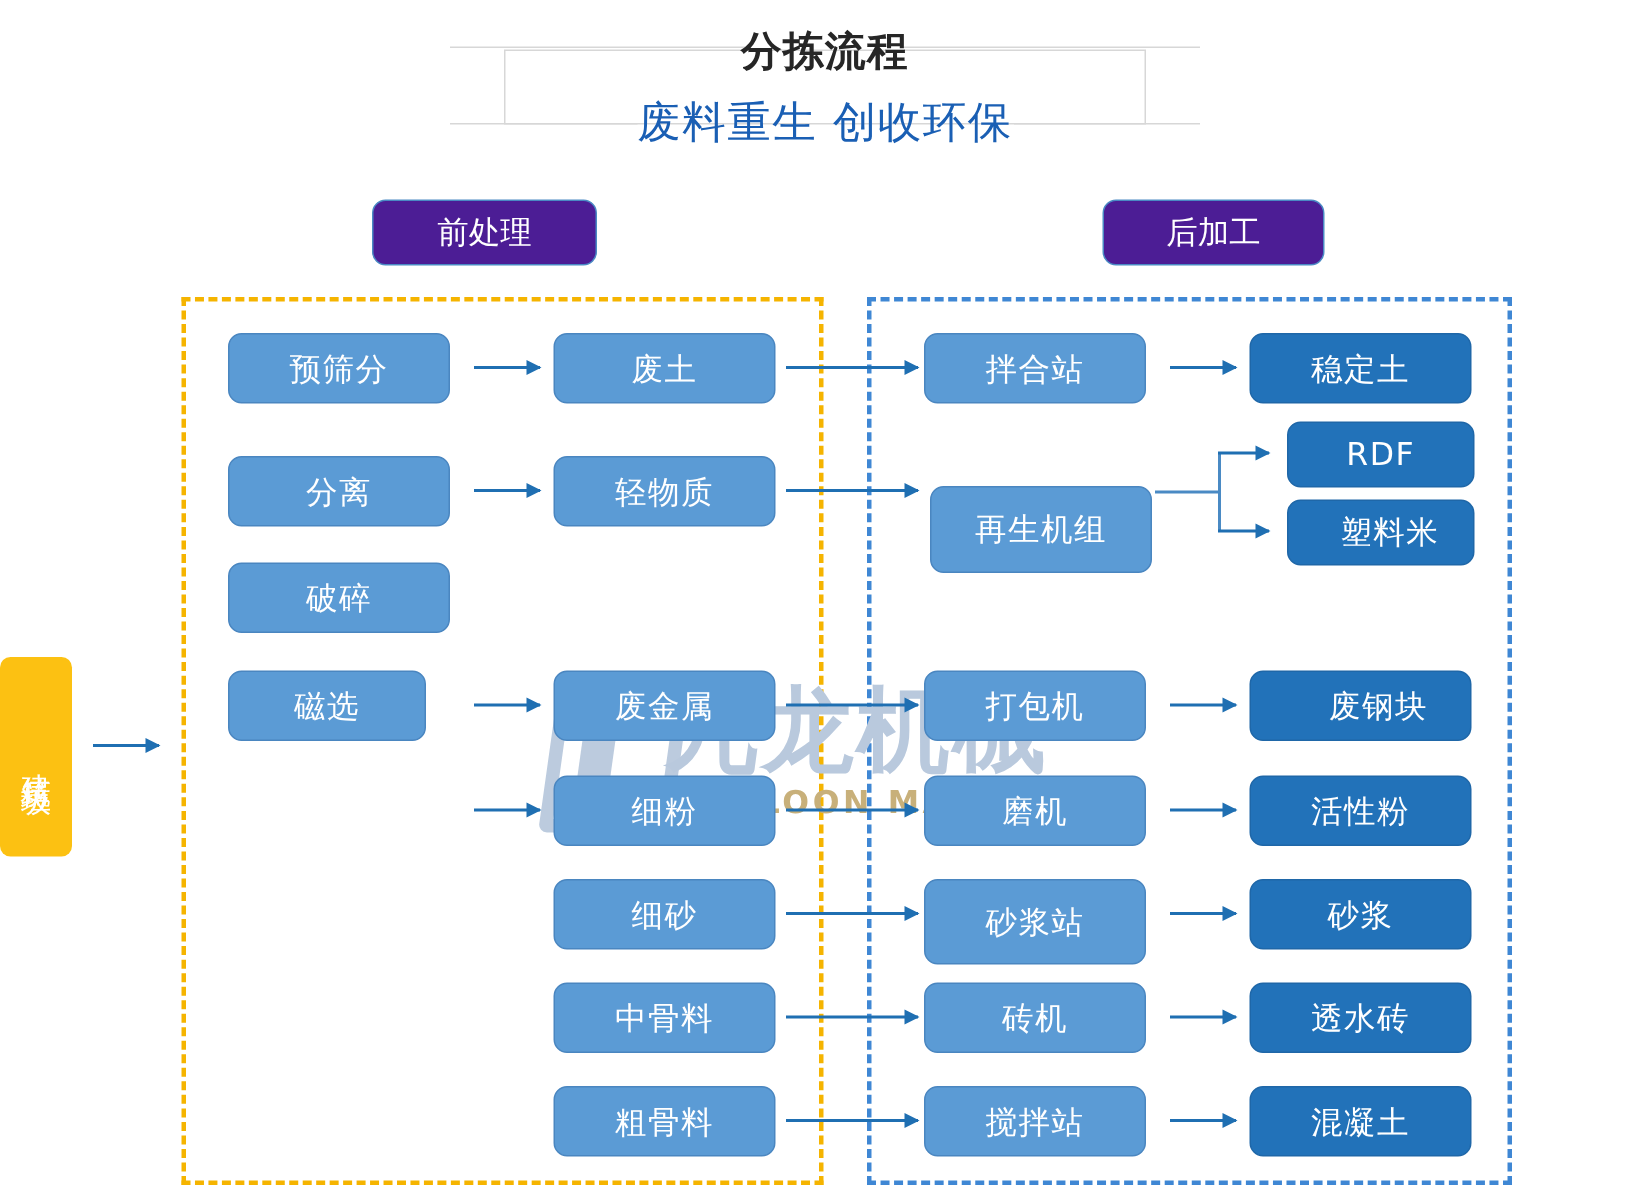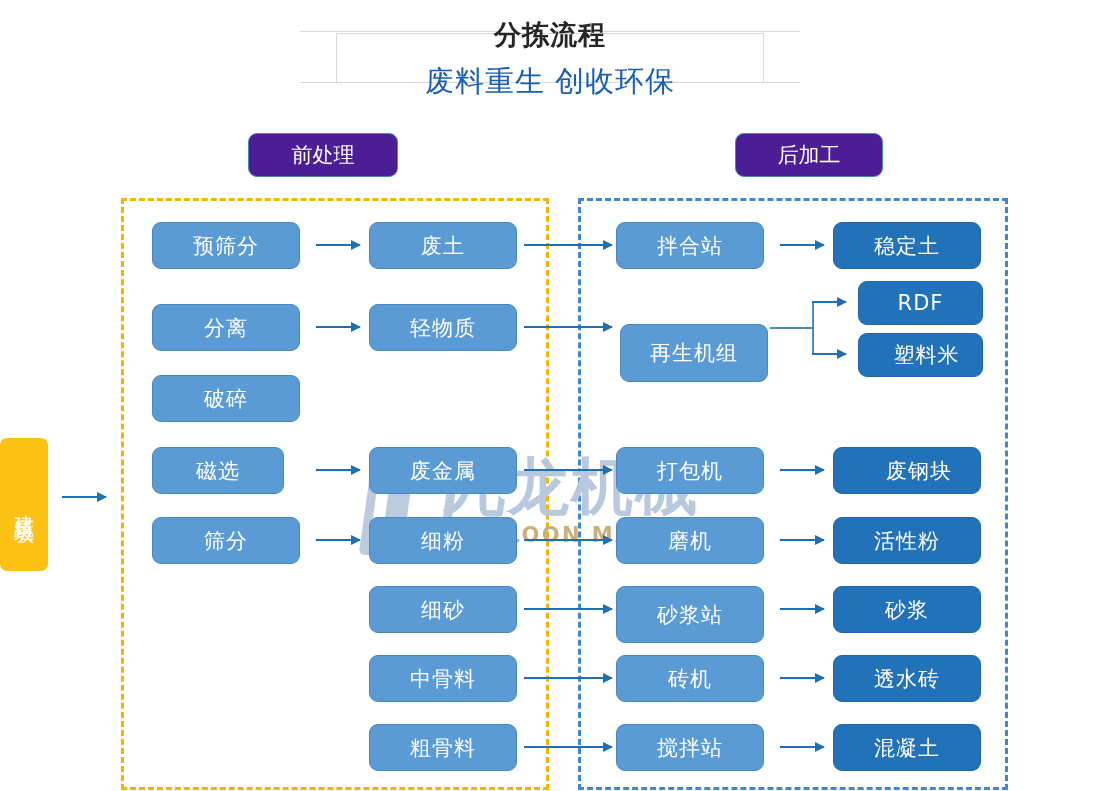--- a/index.html
+++ b/index.html
@@ -141,23 +141,20 @@
   </div>
   <div class="node mid" style="left:152px;top:304px;width:148px;height:47px;">
     <span>分离</span>
   </div>
   <div class="node mid" style="left:152px;top:375px;width:148px;height:47px;">
     <span>破碎</span>
   </div>
   <div class="node mid" style="left:152px;top:447px;width:132px;height:47px;">
     <span>磁选</span>
   </div>
-  <div class="node mid" style="left:152px;top:517px;width:148px;height:47px;">
-    <span>筛分</span>
-  </div>
 
   <div class="arrow" style="left:316px;top:244px;width:44px;"></div>
   <div class="arrow" style="left:316px;top:326px;width:44px;"></div>
   <div class="arrow" style="left:316px;top:469px;width:44px;"></div>
   <div class="arrow" style="left:316px;top:539px;width:44px;"></div>
 
   <div class="node mid" style="left:369px;top:222px;width:148px;height:47px;">
     <span>废土</span>
   </div>
   <div class="node mid" style="left:369px;top:304px;width:148px;height:47px;">

